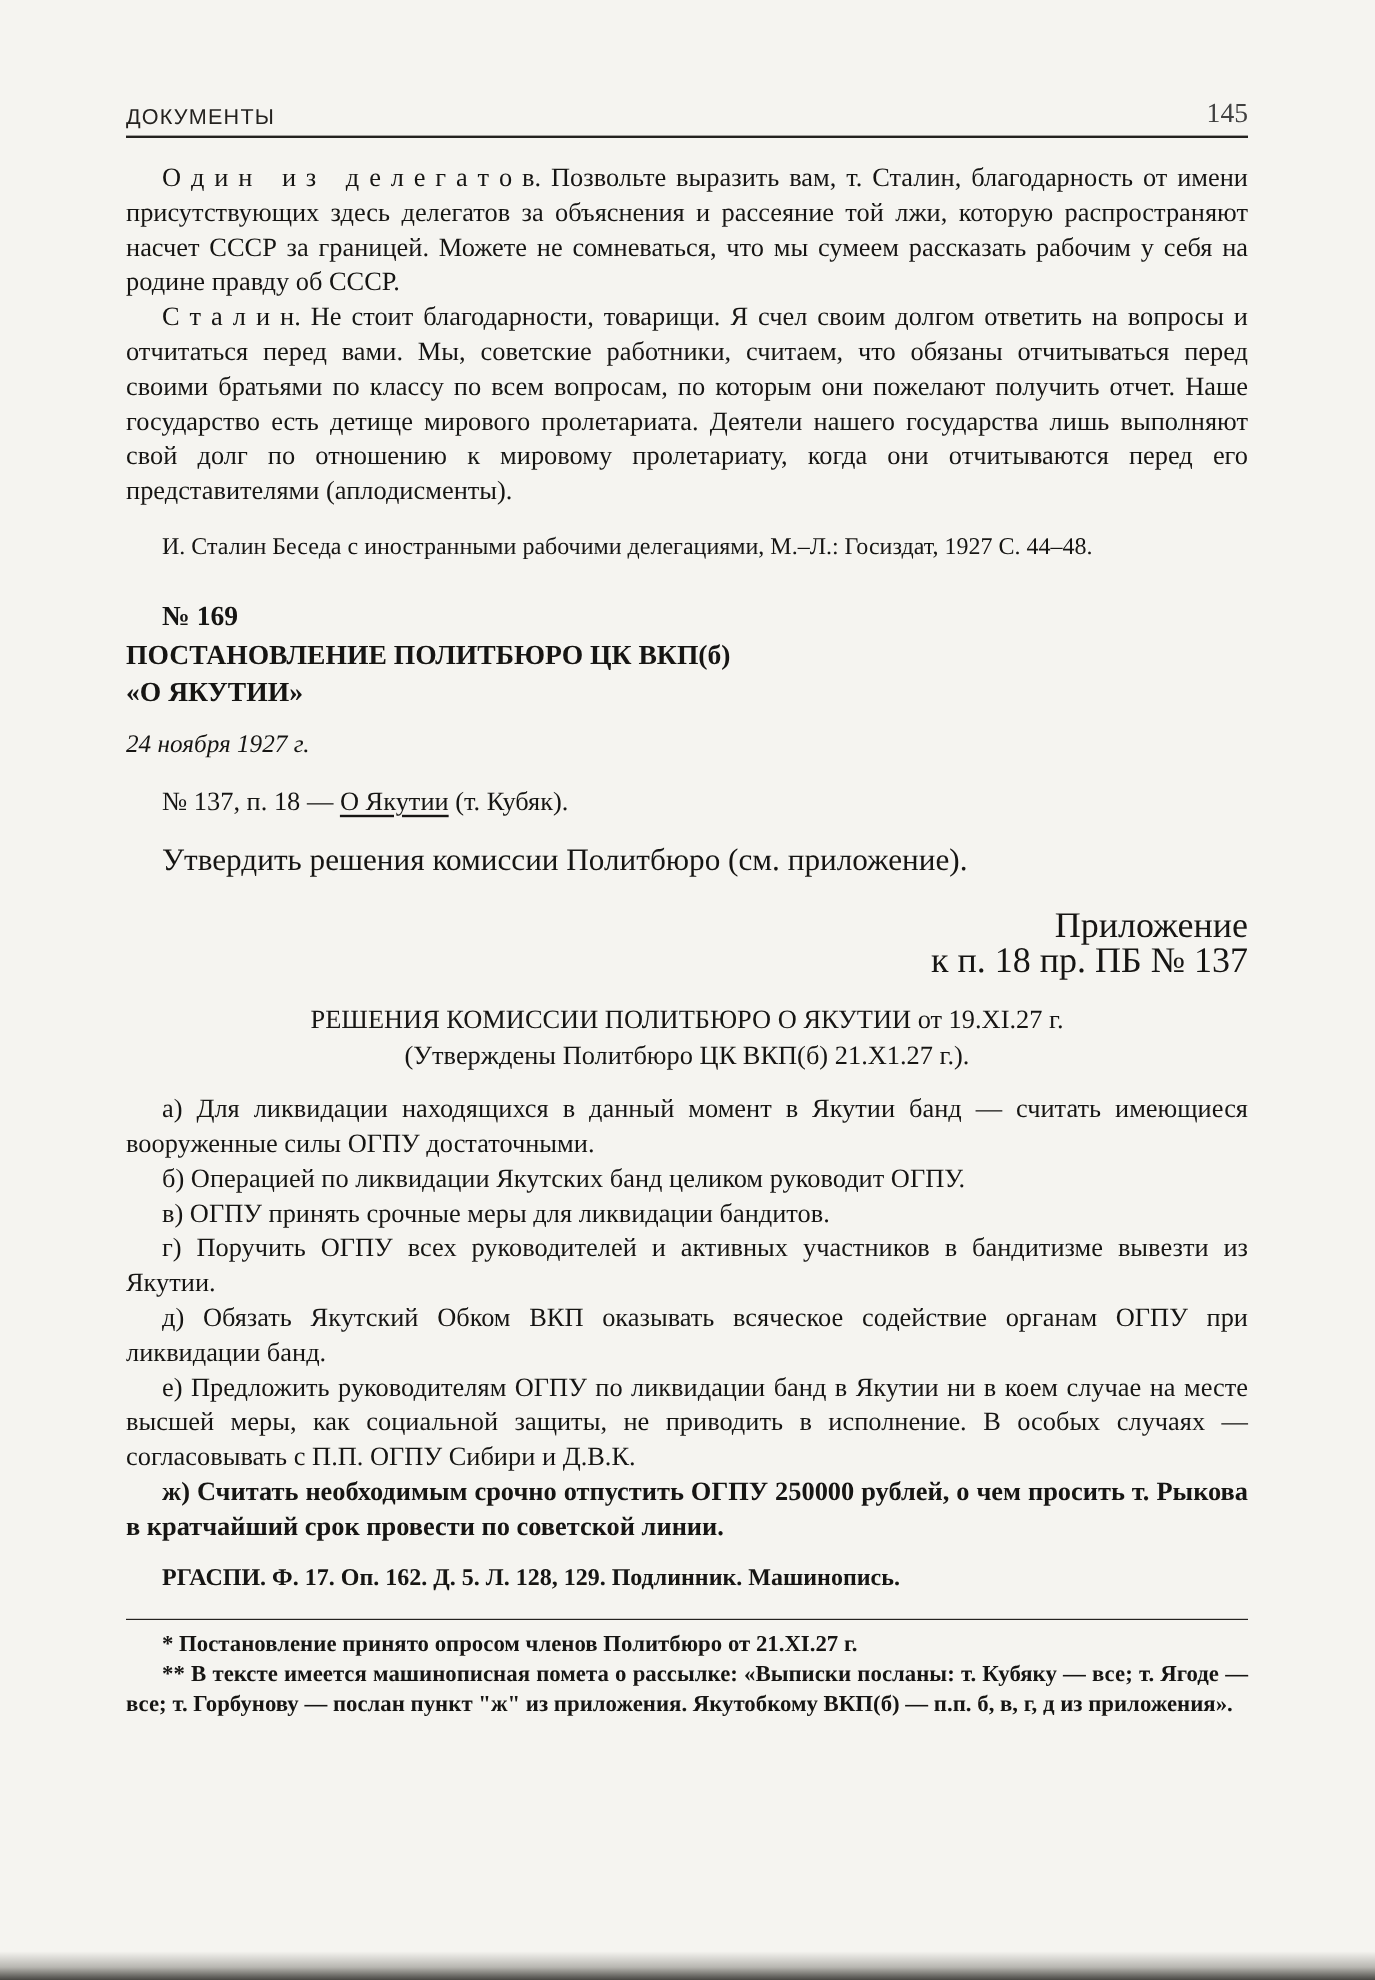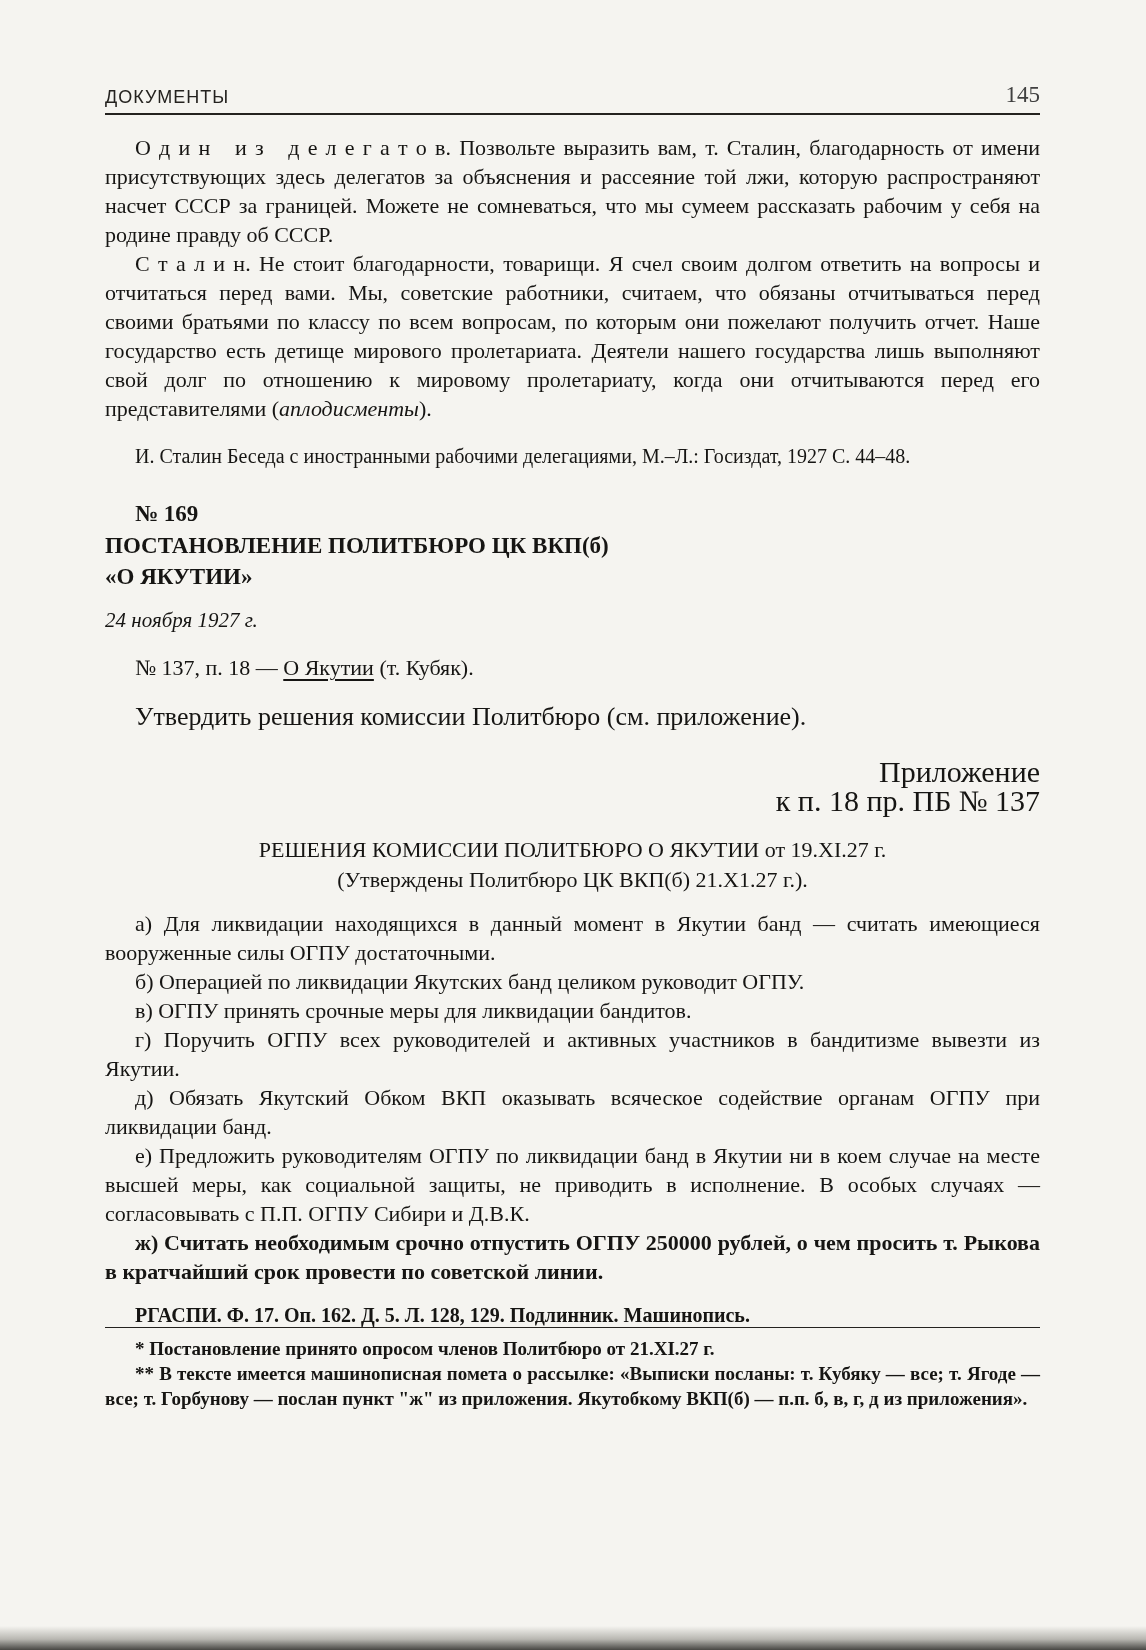--- a/index.html
+++ b/index.html
@@ -28,21 +28,21 @@
     font-size: 18px; letter-spacing: 1px; color: #24221f;
   }
   .running-header .pagenum {
     font-size: 23px; color: #404040;
   }
   
   .bodytext { font-size: 22px; line-height: 29px; text-align: justify; }
   .bodytext p { margin: 0; text-indent: 30px; }
   .dialogue { margin-top: 18px; }
   .speaker { white-space: pre; }
-  .ital { font-style: italic; }
+  .ital { }
 
   .source {
     margin-top: 20px;
     font-size: 20px; line-height: 26px; text-align: justify;
   }
   .source p { margin: 0; text-indent: 30px; }
 
   .doc-number { margin-top: 32px; font-size: 23px; font-weight: bold; text-indent: 30px; }
   .doc-title  { margin-top: 3px; font-size: 23px; font-weight: bold; line-height: 31px; }
   .doc-date   { margin-top: 16px; font-size: 21px; font-style: italic; }
@@ -53,21 +53,21 @@
 
   .annex { margin-top: 26px; text-align: right; font-size: 30px; line-height: 29px; }
 
   .res-heading { margin-top: 20px; text-align: center; font-size: 22px; line-height: 30px; }
 
   .res-items { margin-top: 14px; }
   .res-items p.bold { font-weight: bold; }
 
   .archive { margin-top: 18px; font-size: 20px; font-weight: bold; text-indent: 30px; }
 
-  .footnote-block { border-top: 1.5px solid #24221f; padding-top: 8px; }
+  .footnote-block { margin-top: 22px; border-top: 1.5px solid #24221f; padding-top: 8px; }
   .footnote-block p {
     margin: 0; font-size: 19px; line-height: 25px;
     font-weight: bold; text-align: justify; text-indent: 30px;
   }
 
   .scan-edge {
     position: absolute; left: 0; right: 0; bottom: 0; height: 24px;
     background: linear-gradient(to bottom, rgba(90,88,80,0) 0%, rgba(70,68,60,0.35) 55%, rgba(28,27,24,0.8) 100%);
   }
 </style>

